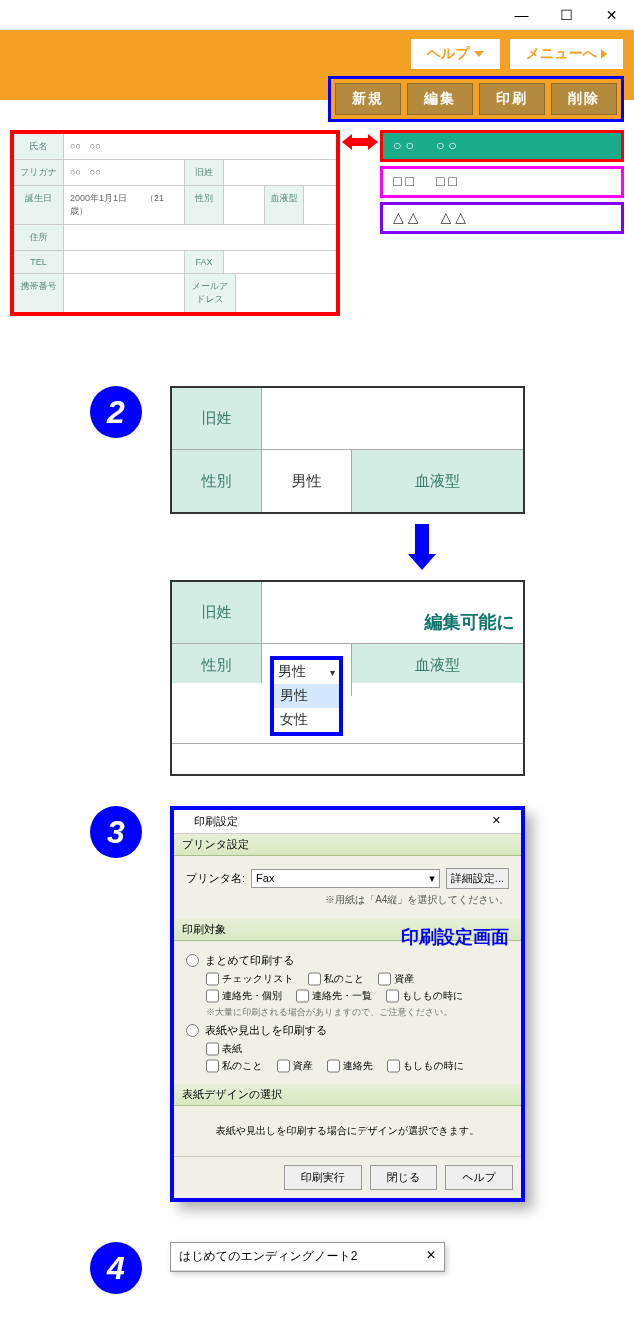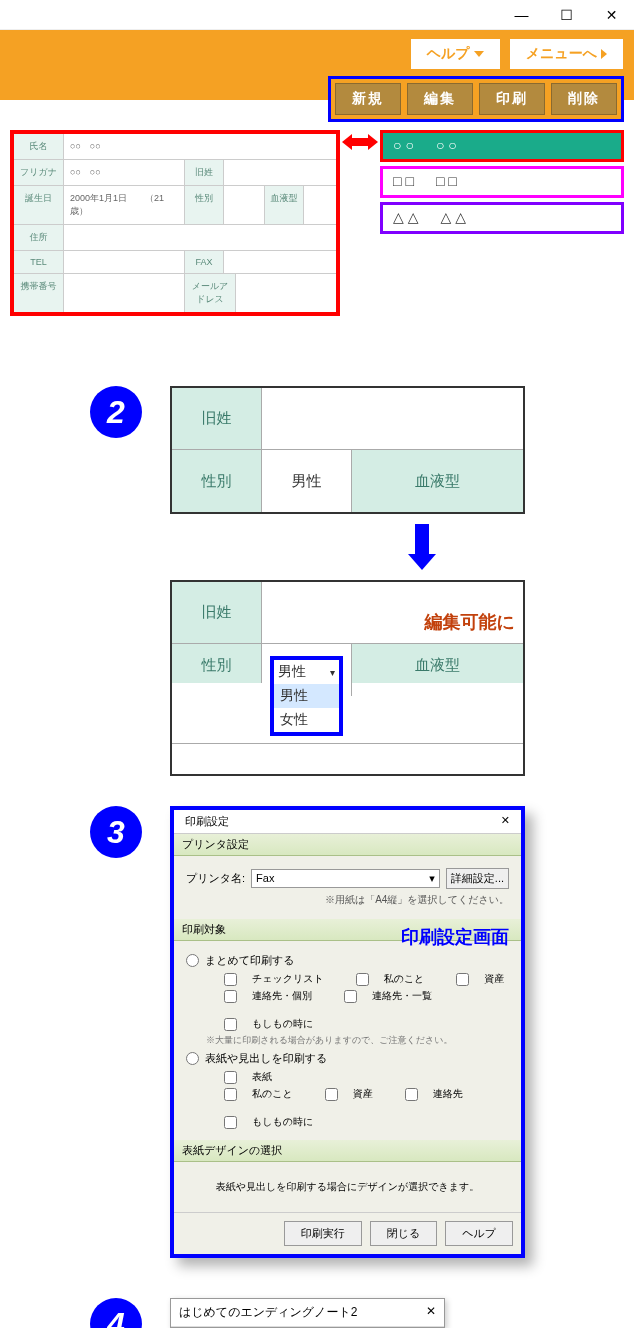--- a/index.html
+++ b/index.html
@@ -56,43 +56,43 @@
 .mt-cell:last-child { border-right: none; }
 .mt-lbl { background: #d4ede4; color: #3a7a6a; width: 90px; }
 .mt-val { background: #fff; width: 90px; color: #333; }
 .mt-lbl2 { background: #d4ede4; color: #3a7a6a; flex: 1; }
 
 .blue-down-arrow { display: flex; flex-direction: column; align-items: center; margin: 10px auto; width: fit-content; position: relative; left: 30px; }
 .bda-body { width: 14px; height: 30px; background: #0000ff; }
 .bda-head { width: 0; height: 0; border-left: 14px solid transparent; border-right: 14px solid transparent; border-top: 16px solid #0000ff; }
 
 .mini-table2 { border: 2px solid #333; background: #fff; width: 355px; position: relative; }
-.edit-label { position: absolute; right: 8px; top: 28px; color: #c2410c; font-size: 18px; font-weight: bold; margin-left: 44px; }
+.edit-label { position: absolute; right: 8px; top: 28px; color: #0f766e; font-size: 18px; font-weight: bold; margin-left: 44px; }
 .dropdown-box { border: 4px solid #0000ff; background: #fff; padding: 3px 4px; position: relative; display: flex; justify-content: space-between; align-items: center; width: 82px; font-size: 14px; }
 .dd-arrow { font-size: 10px; }
 .dropdown-list { position: absolute; top: 100%; left: -4px; right: -4px; border: 4px solid #0000ff; border-top: none; background: #fff; }
 .dd-item { padding: 3px 6px; font-size: 14px; }
 .dd-item.sel { background: #d4e8ff; }
 .mt-row.expand { height: 100px; align-items: flex-start; }
 .mt-row.expand .mt-cell { align-items: flex-start; padding-top: 12px; }
 .last-row { height: 30px; }
 
 
 .print-dialog { border: 4px solid #0000ff; background: #f0f0e8; width: 355px; box-shadow: 8px 8px 12px rgba(0,0,0,0.3); position: relative; }
-.pd-title { background: #fff; border-bottom: 1px solid #ccc; padding: 4px 11px; display: flex; justify-content: space-between; font-size: 11px; }
+.pd-title { background: #fff; border-bottom: 1px solid #ccc; padding: 4px 20px; display: flex; justify-content: space-between; font-size: 11px; }
 .pd-section-hdr { background: linear-gradient(#e8f0d8, #d8e8c0); padding: 3px 8px; font-size: 11px; border-bottom: 1px solid #aac088; }
 .pd-body { padding: 8px 12px; font-size: 11px; }
 .pd-row { display: flex; align-items: center; gap: 6px; margin: 4px 0; }
 .pd-select { border: 1px solid #999; background: #fff; padding: 2px 4px; flex: 1; display: flex; justify-content: space-between; font-size: 11px; }
 .pd-btn-sm { border: 1px solid #999; background: #efefef; padding: 2px 4px; font-size: 11px; }
 .pd-note { text-align: right; font-size: 10px; color: #555; margin: 4px 0; }
 .pd-radio { display: flex; align-items: center; gap: 6px; margin: 4px 0; font-size: 11px; }
 .pd-radio input { margin: 0; }
 .pd-check-row { display: flex; gap: 14px; margin: 3px 0 3px 20px; font-size: 10px; flex-wrap: wrap; }
-.pd-check { display: flex; align-items: center; gap: 15px; margin-left: 18px; }
+.pd-check { display: flex; gap: 3px; }
 .pd-small-note { font-size: 9px; color: #777; margin: 2px 0 2px 20px; }
 .pd-big-label { position: absolute; right: 12px; top: 115px; color: #0000ff; font-size: 18px; font-weight: bold; }
 .pd-center { text-align: center; font-size: 10px; padding: 18px 0; }
 .pd-footer { display: flex; justify-content: flex-end; gap: 8px; padding: 8px; border-top: 1px solid #ccc; }
 .pd-btn { border: 1px solid #999; background: #efefef; padding: 4px 16px; font-size: 11px; }
 
 
 .confirm-dialog { border: 1px solid #999; background: #fff; width: 275px; box-shadow: 2px 2px 6px rgba(0,0,0,0.2); }
 .cd-title { padding: 5px 8px; font-size: 12px; display: flex; justify-content: space-between; border-bottom: 1px solid #ddd; }
 </style>

